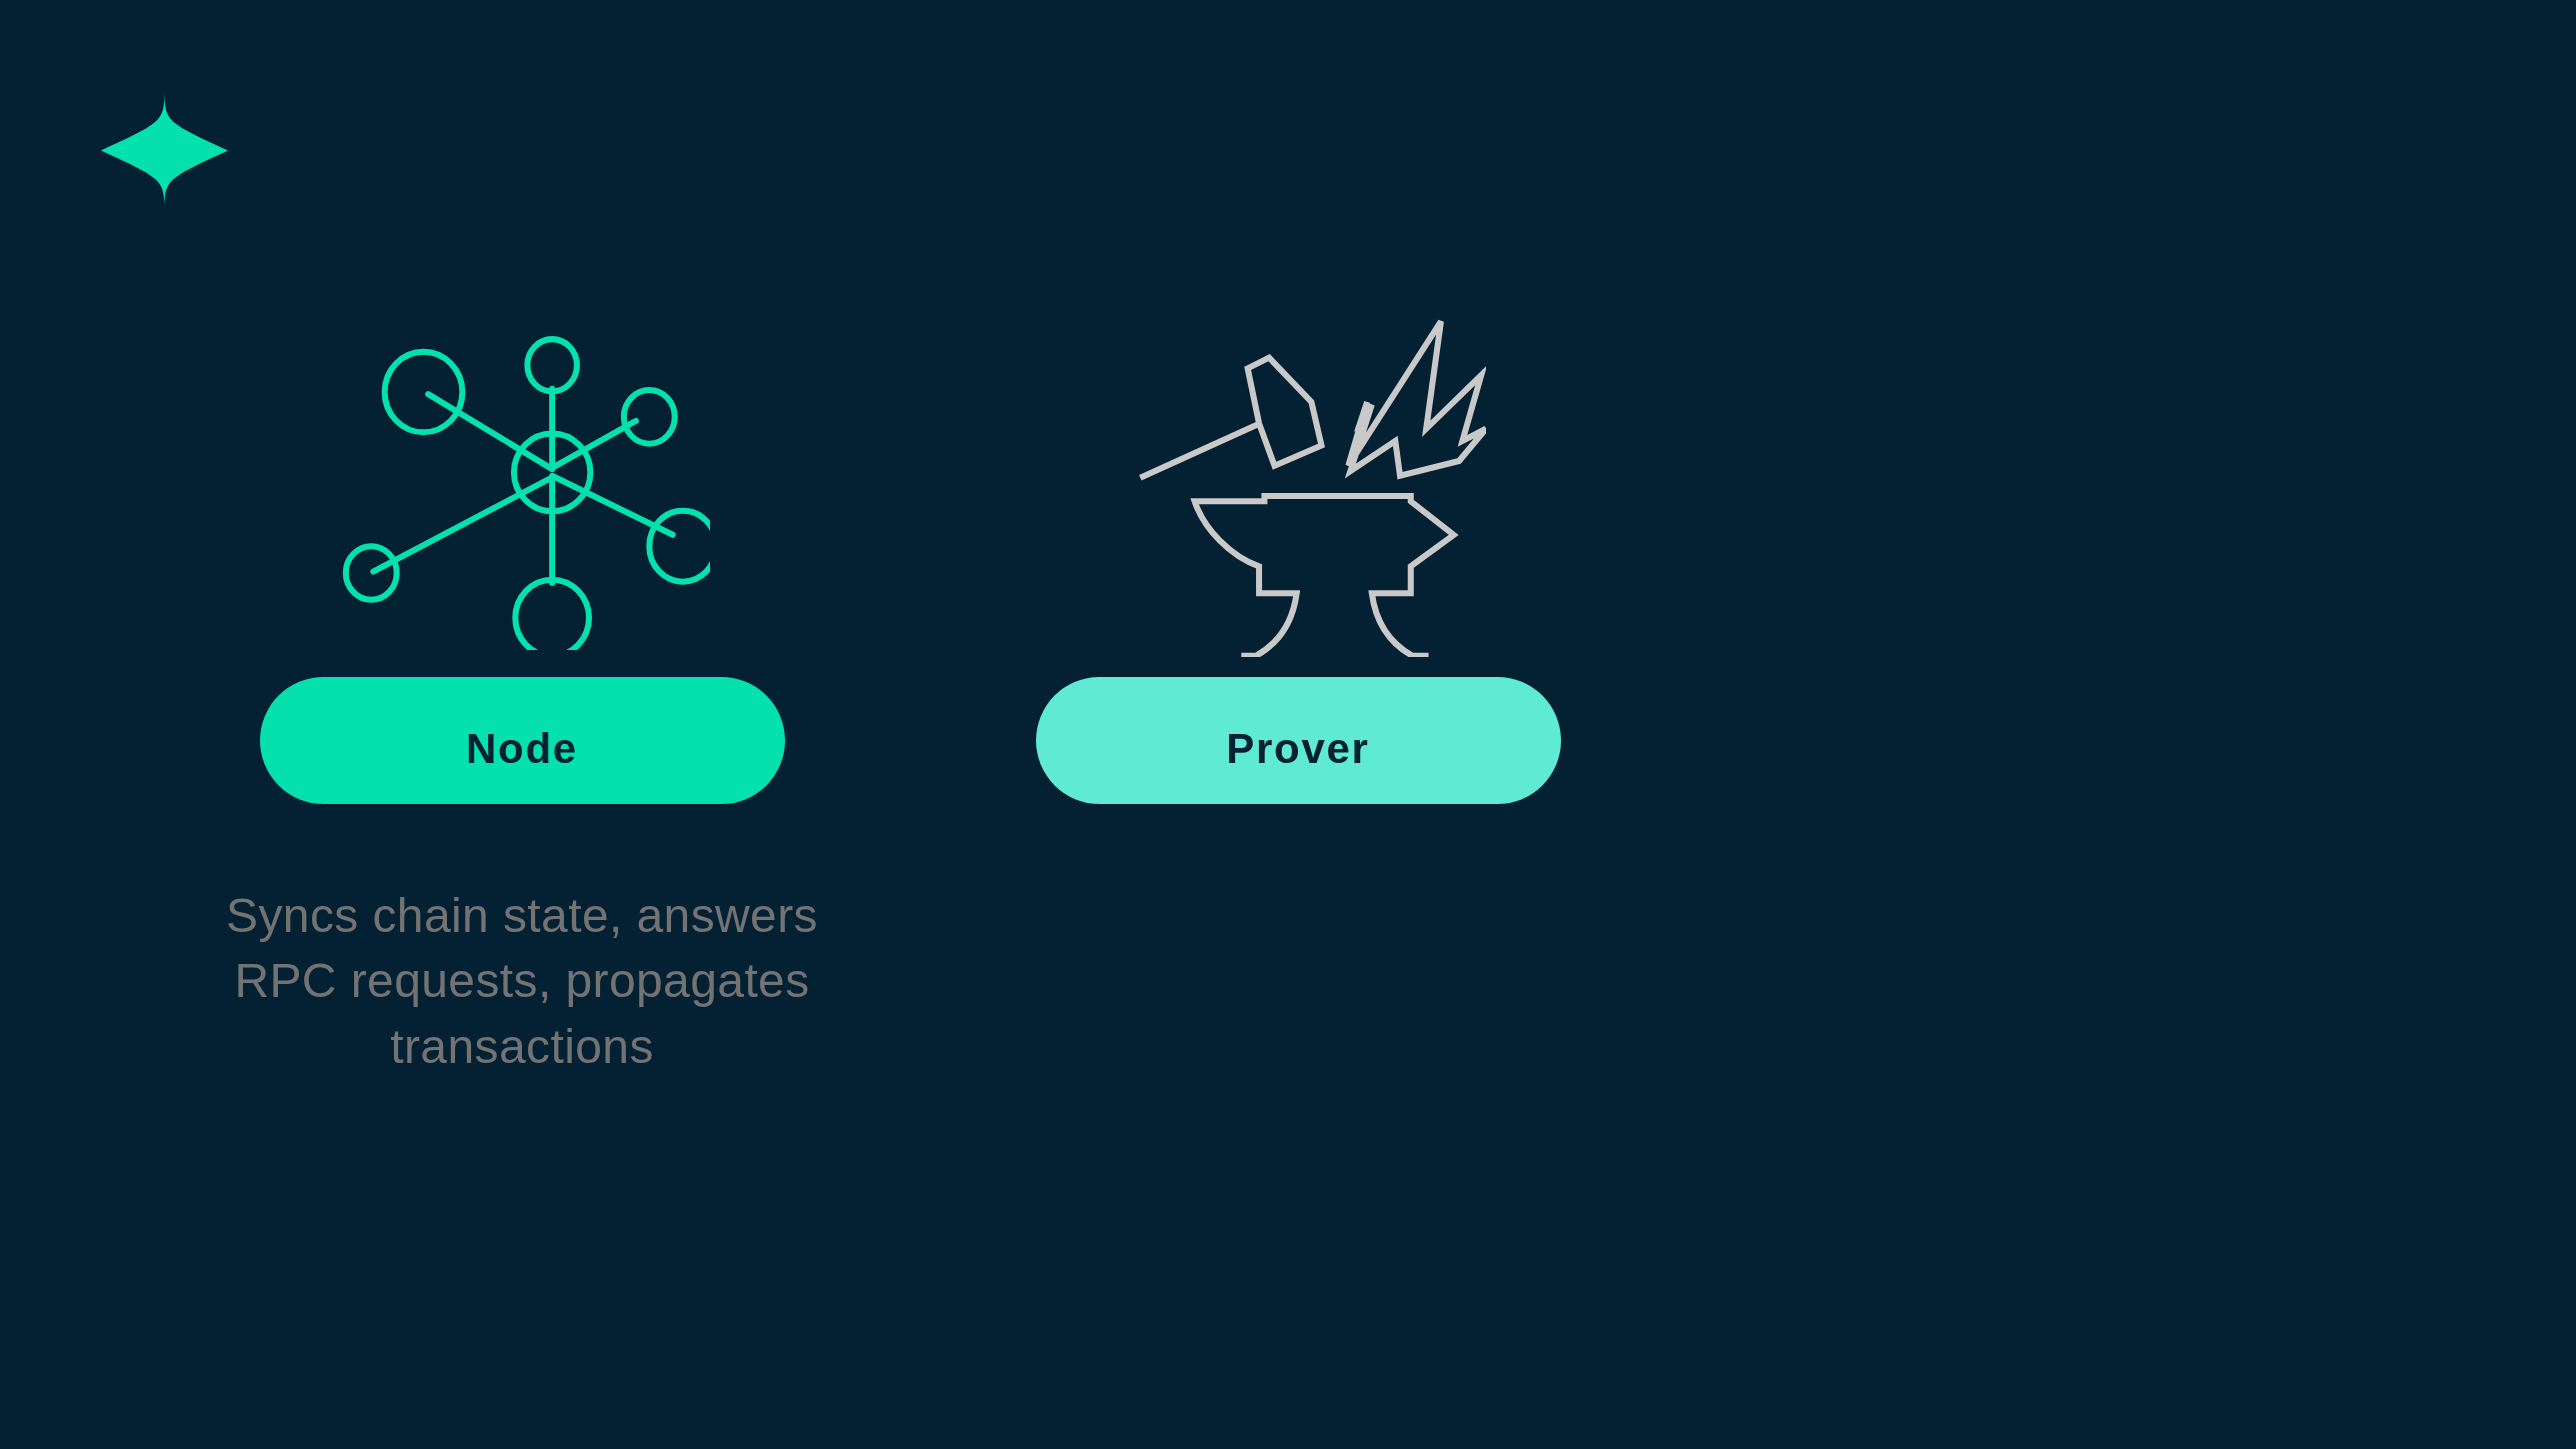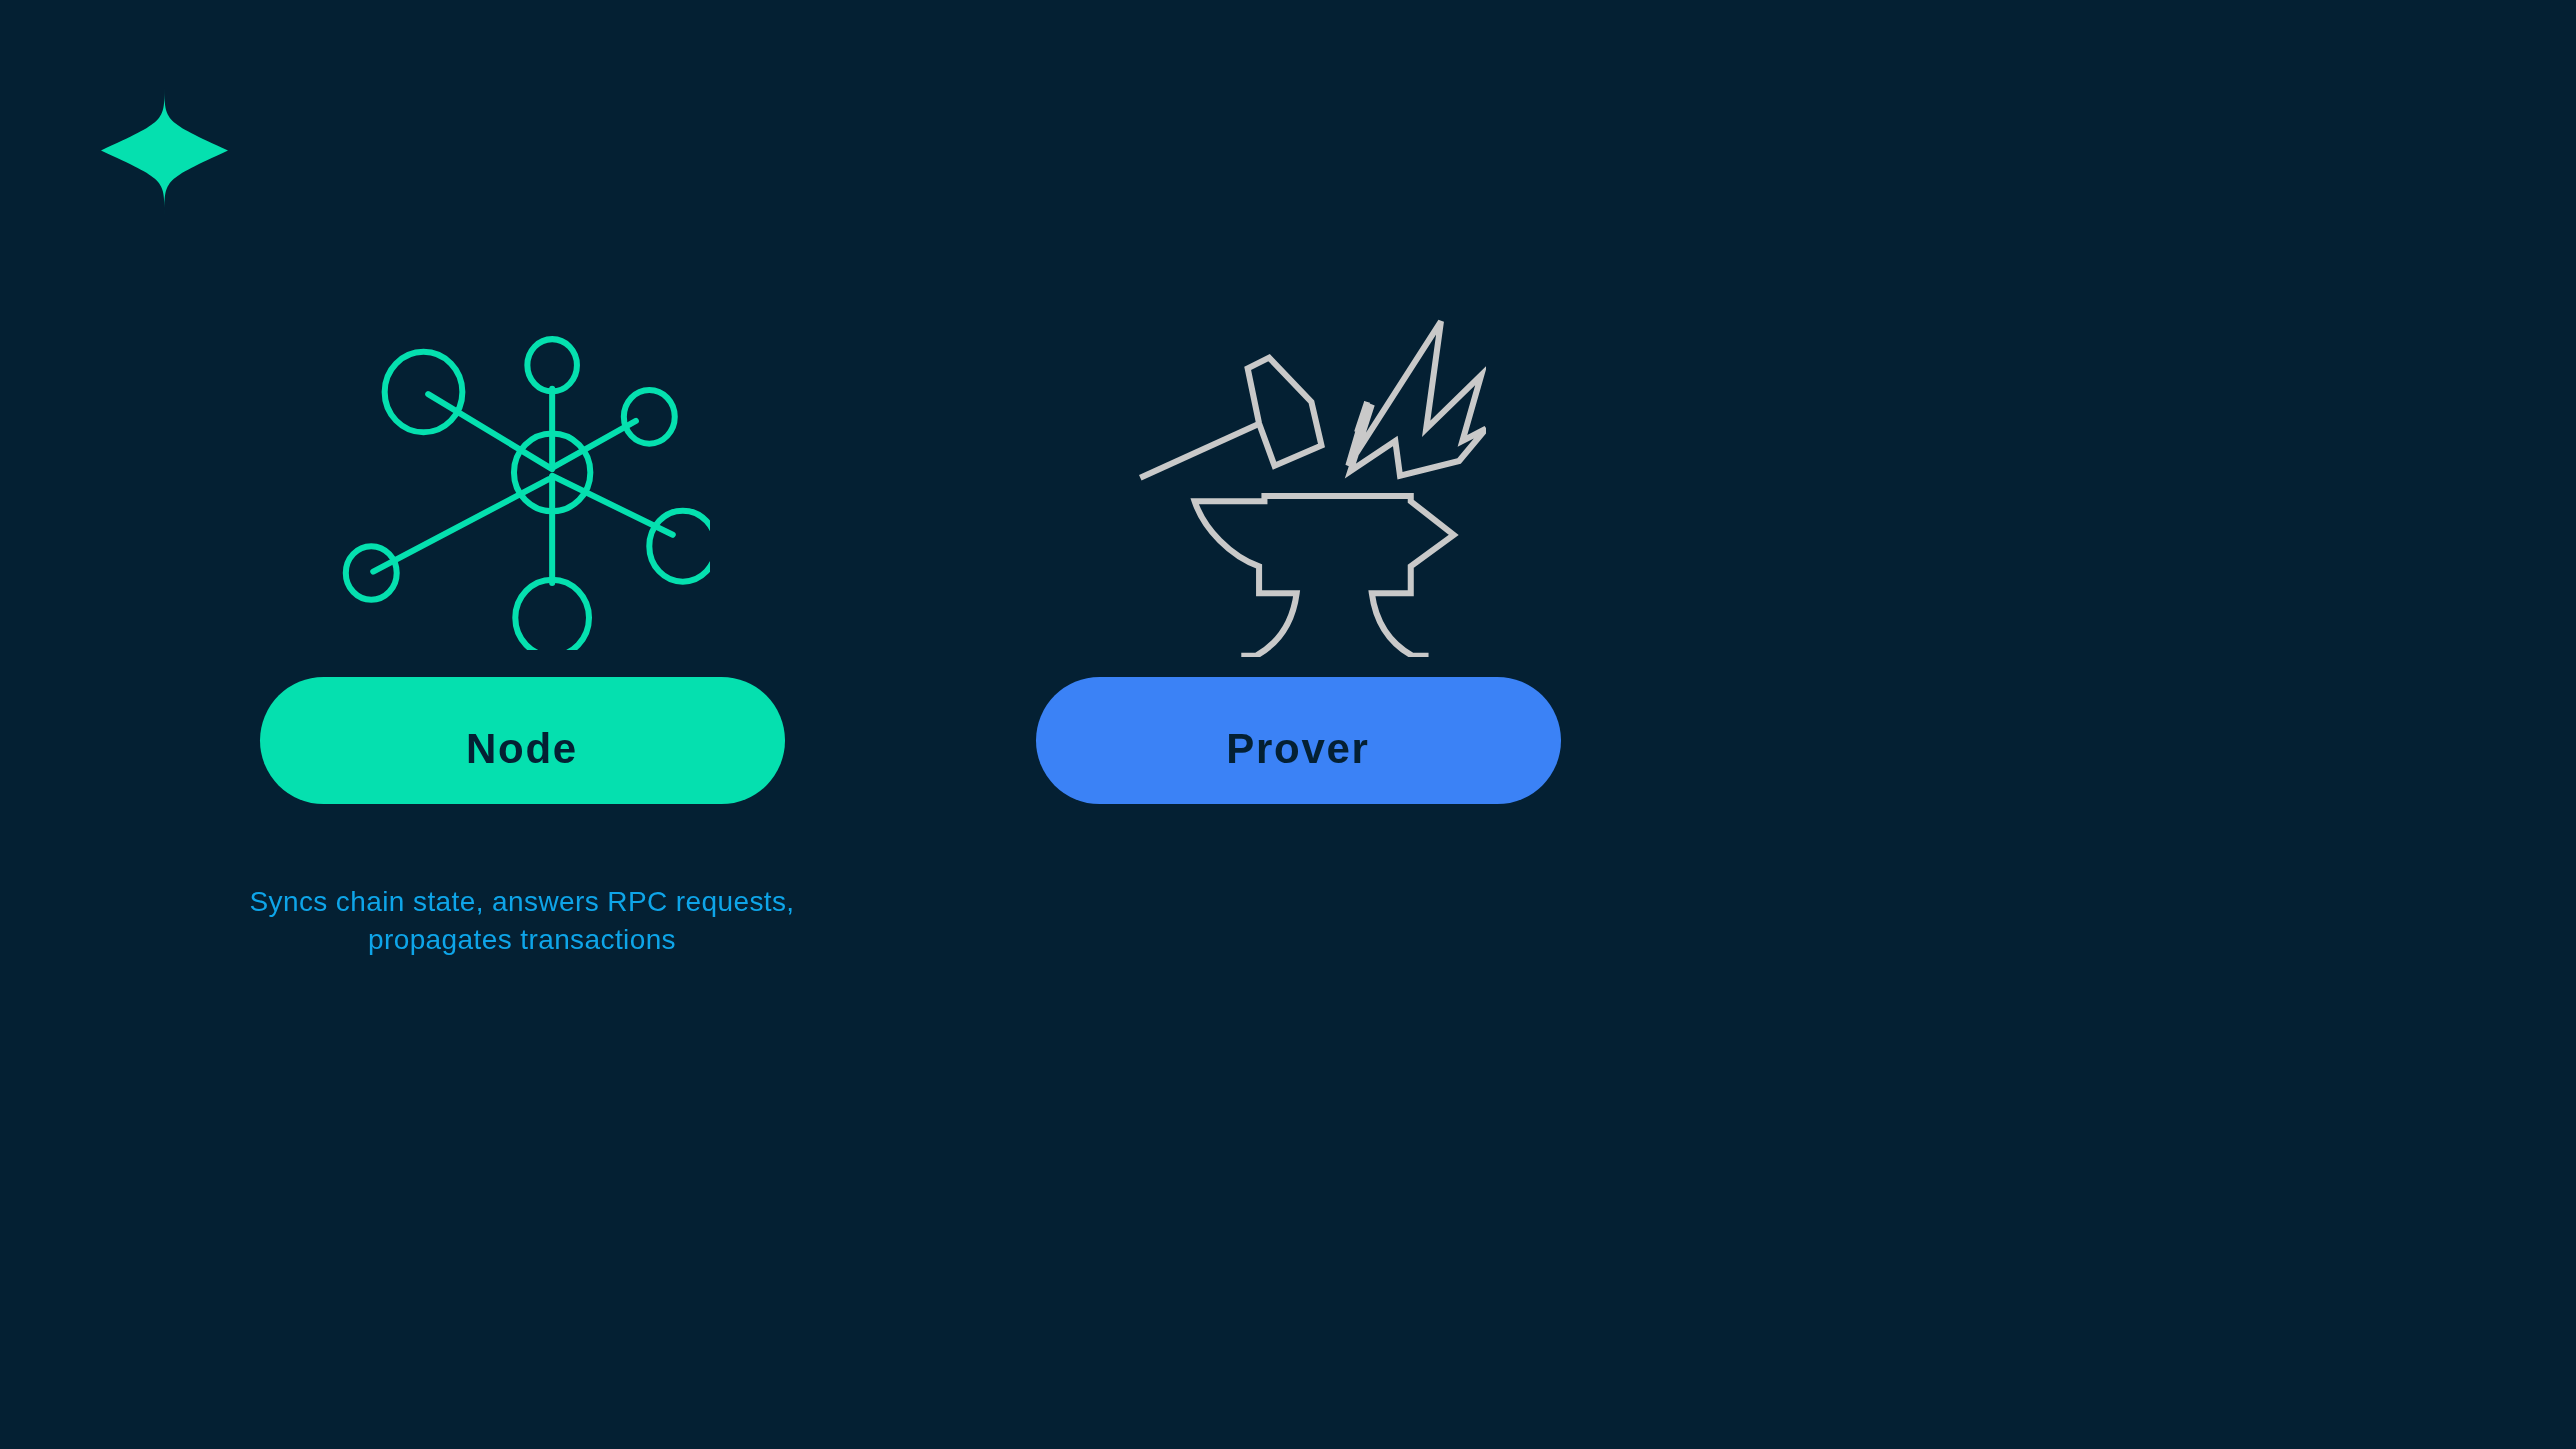--- a/index.html
+++ b/index.html
@@ -80,32 +80,32 @@
     font-size: 42px;
     font-weight: 700;
     letter-spacing: 1.7px;
     color: #042033;
     line-height: 1;
     white-space: nowrap;
     margin-top: 16px;
   }
   .pill-node      { width: 525px; background: #05E0AF; }
   .pill-sequencer { width: 525px; background: #5562FF; }
-  .pill-prover    { width: 525px; background: #3b82f6; }
+  .pill-prover    { width: 525px; background: #5eead4; }
 
   
   .desc {
     margin-top: 79px;
     width: 671px;
     text-align: center;
     font-family: "Liberation Sans", sans-serif;
-    font-size: 28px;
+    font-size: 48px;
     font-weight: 400;
     line-height: 1.36;
-    color: #0ea5e9;
+    color: #737373;
     letter-spacing: 0.4px;
   }
 </style>
 </head>
 <body>
 
 <div id="slide">
 
   <div class="brand-logo">
     <svg viewBox="0 0 100 100" xmlns="http://www.w3.org/2000/svg" aria-hidden="true">

